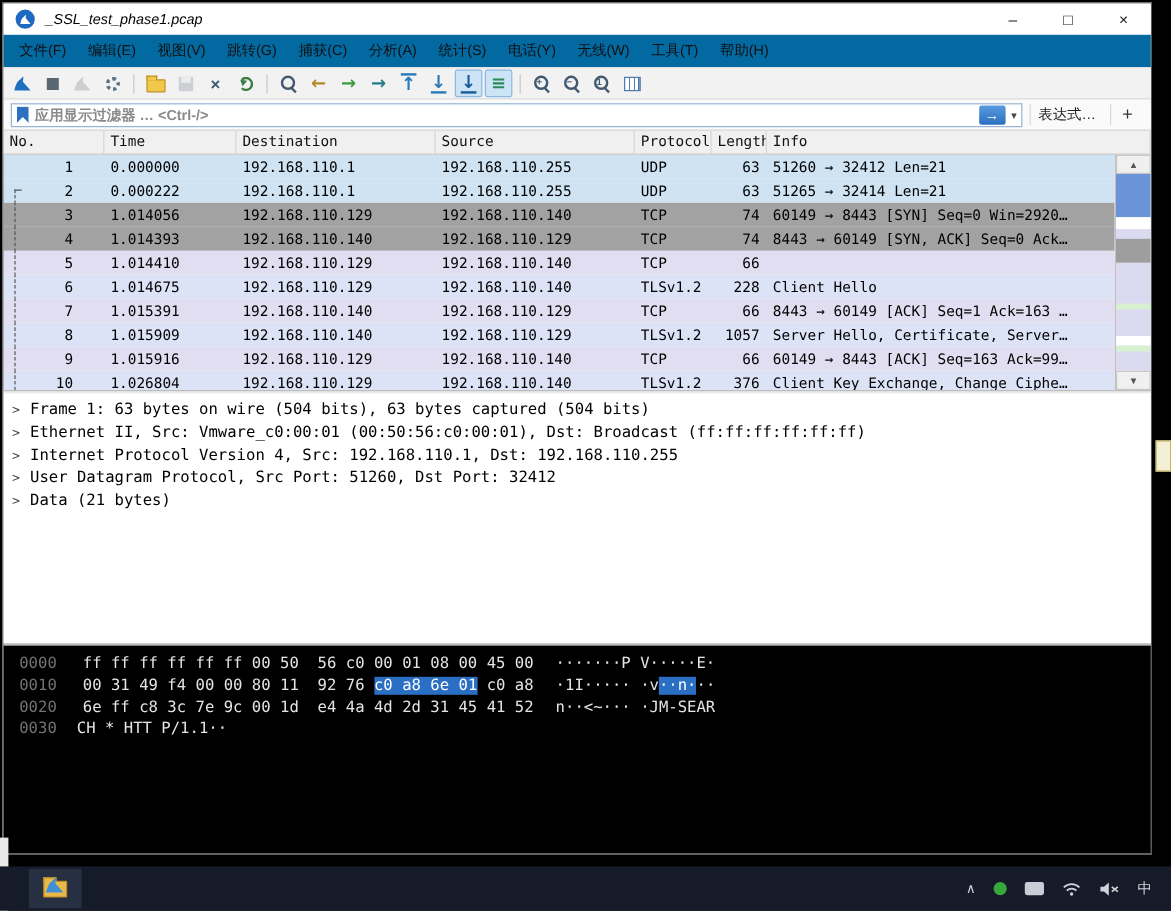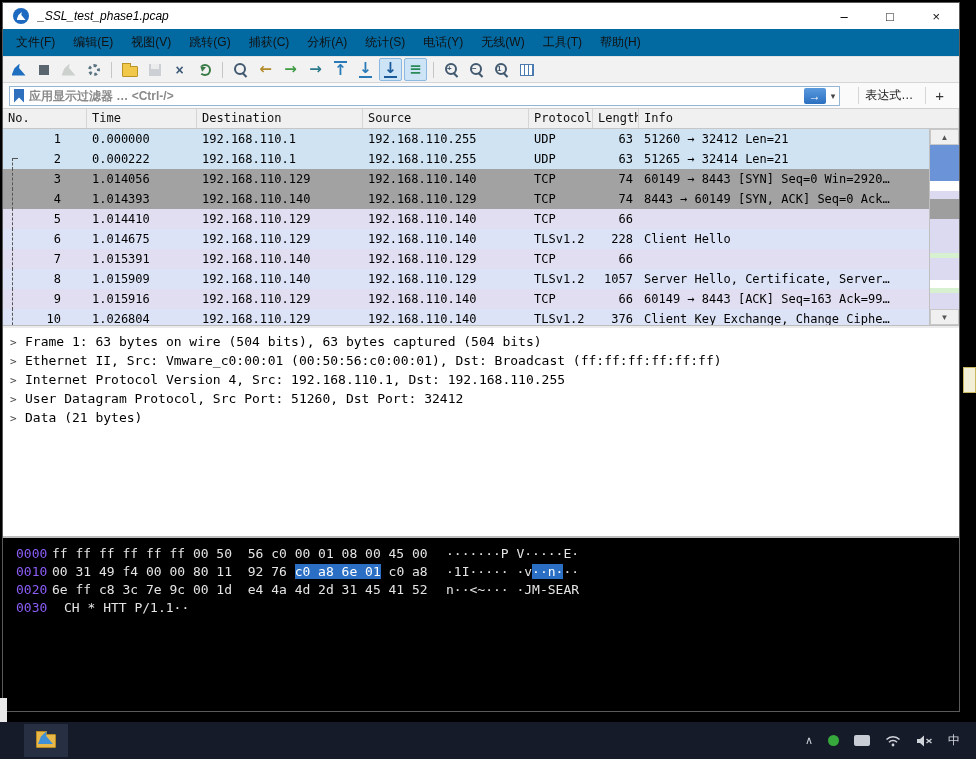--- a/index.html
+++ b/index.html
@@ -43,21 +43,21 @@
   .mag-sub{position:absolute;left:3px;top:2px;font-size:8px;font-style:normal;font-weight:bold;}
   .ic-grid{width:14px;height:12px;border:1px solid #4a7ab0;background:repeating-linear-gradient(90deg,#fff 0 3px,#4a7ab0 3px 4px);}
   
   .filterbar{height:26px;background:#fafafa;border-bottom:1px solid #cfcfcf;display:flex;align-items:center;padding:0 6px;gap:6px;flex:0 0 26px;}
   .filter-field{flex:1;height:20px;border:1px solid #94b6d2;background:#fff;display:flex;align-items:center;padding:0 4px;gap:5px;}
   .bookmark{width:10px;height:14px;background:#2e6fbe;clip-path:polygon(0 0,100% 0,100% 100%,50% 65%,0 100%);flex:0 0 10px;}
   .filter-input{flex:1;border:none;outline:none;font-size:12px;color:#b91c1c;background:transparent;font-family:"Liberation Sans",sans-serif;font-weight:bold;}
   .filter-input::placeholder{color:#8a8a8a;}
   .apply-btn{width:22px;height:16px;background:linear-gradient(#5a9ade,#2a6fc0);color:#fff;font-size:12px;display:flex;align-items:center;justify-content:center;border-radius:2px;font-weight:bold;}
   .caret{font-size:9px;color:#444;}
-  .expr-label{font-size:12px;color:#222;padding:0 6px;border-left:1px solid #d6d6d6;margin-left:12px;}
+  .expr-label{font-size:12px;color:#222;padding:0 6px;border-left:1px solid #d6d6d6;}
   .plus-btn{font-size:15px;color:#333;padding:0 9px;border-left:1px solid #d6d6d6;}
   
   .mono{font-family:"DejaVu Sans Mono","Liberation Mono",monospace;}
   .plist-header{height:20px;display:flex;background:#f0f0f0;border-bottom:1px solid #c6c6c6;font-size:12px;flex:0 0 20px;}
   .hcell{border-right:1px solid #d5d5d5;padding:2px 5px;white-space:nowrap;overflow:hidden;color:#111;}
   .col-no{width:84px;flex:0 0 84px;}
   .col-time{width:110px;flex:0 0 110px;}
   .col-source{width:166px;flex:0 0 166px;}
   .col-destination{width:166px;flex:0 0 166px;}
   .col-protocol{width:64px;flex:0 0 64px;}
@@ -81,22 +81,22 @@
   .minimap{flex:1;display:flex;flex-direction:column;overflow:hidden;}
   .splitter{height:3px;background:#ececec;border-top:1px solid #bdbdbd;flex:0 0 3px;}
   .splitter2{height:2px;background:#bdbdbd;flex:0 0 2px;}
   
   .detail-pane{height:208px;flex:0 0 208px;background:#fff;font-size:13px;padding-top:4px;overflow:hidden;color:#000;}
   .dline{height:19px;line-height:19px;padding-left:7px;white-space:nowrap;overflow:hidden;}
   .chev{display:inline-block;width:15px;color:#444;font-size:11px;}
   
   .hex-pane{flex:1;background:#000;font-size:13px;padding-top:7px;overflow:hidden;}
   .hrow{height:18px;line-height:18px;white-space:pre;display:flex;}
-  .hoff{color:#8b5cf6;width:36px;flex:0 0 36px;margin-left:13px;}
-  .hbytes{color:#e4e4e4;width:382px;flex:0 0 382px;}
+  .hoff{color:#737373;width:36px;flex:0 0 36px;margin-left:13px;}
+  .hbytes{color:#e4e4e4;width:382px;flex:0 0 382px;margin-left:17px;}
   .hascii{color:#e4e4e4;margin-left:12px;}
   .hl{background:#2a6fc4;color:#fff;}
   
   .taskbar{position:absolute;left:0;bottom:0;width:976px;height:37px;background:#151b28;display:flex;align-items:center;}
   .task-app{width:44px;height:33px;margin-left:24px;background:#273043;display:flex;align-items:center;justify-content:center;position:relative;}
   .task-folder{width:20px;height:14px;background:#e8b84a;border:1px solid #b88a20;border-radius:1px;position:relative;}
   .task-folder::before{content:"";position:absolute;left:-1px;top:-4px;width:9px;height:3px;background:#e8b84a;border:1px solid #b88a20;border-bottom:none;}
   .task-fin{position:absolute;left:14px;top:7px;width:15px;height:13px;color:#3f8fd6;}
   .tray{margin-left:auto;display:flex;align-items:center;gap:15px;margin-right:16px;color:#cfd3da;font-size:12px;}
   .tray svg{display:block;}
@@ -285,20 +285,21 @@
           <span class="cell col-length">228</span>
           <span class="cell col-info">Client Hello</span>
         </div>
         <div class="prow tcp rel rel-mid">
           <span class="cell col-no">7</span>
           <span class="cell col-time">1.015391</span>
           <span class="cell col-source">192.168.110.140</span>
           <span class="cell col-destination">192.168.110.129</span>
           <span class="cell col-protocol">TCP</span>
           <span class="cell col-length">66</span>
+          <span class="cell col-info">8443 → 60149 [ACK] Seq=1 Ack=163 …</span>
         </div>
         <div class="prow tls rel rel-mid">
           <span class="cell col-no">8</span>
           <span class="cell col-time">1.015909</span>
           <span class="cell col-source">192.168.110.140</span>
           <span class="cell col-destination">192.168.110.129</span>
           <span class="cell col-protocol">TLSv1.2</span>
           <span class="cell col-length">1057</span>
           <span class="cell col-info">Server Hello, Certificate, Server…</span>
         </div>

